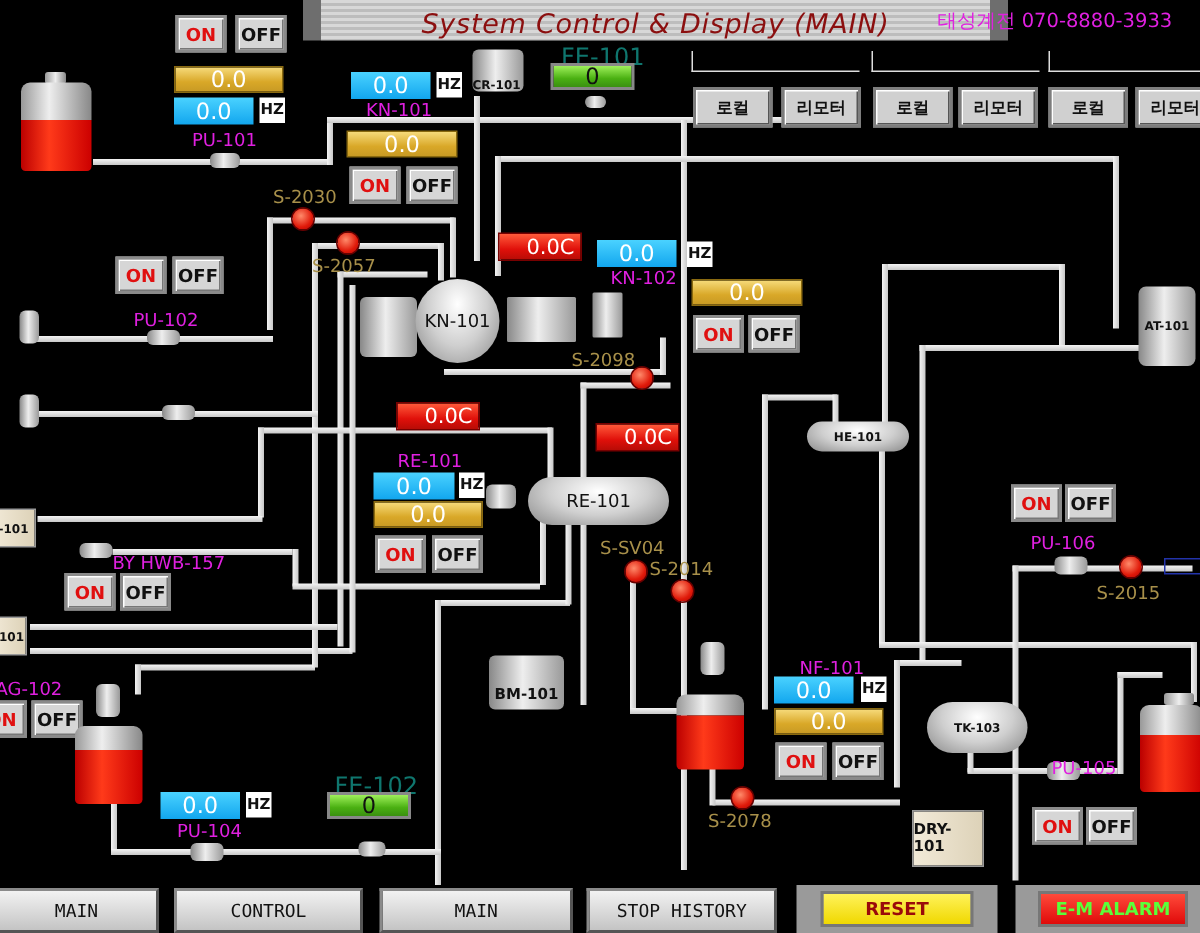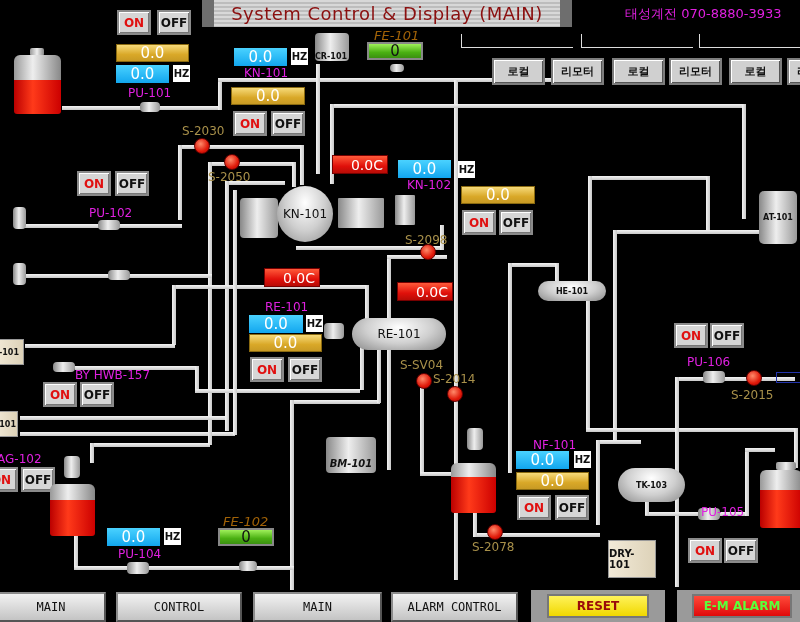--- a/index.html
+++ b/index.html
@@ -6,45 +6,45 @@
   html, body { width: 800px; height: 622px; background: #000; overflow: hidden; }
   body { position: relative; font-family: "DejaVu Sans", sans-serif; }
 
   
   .pipe { position: absolute; background: linear-gradient(#f4f4f4, #c8c8c8); }
   .ph { height: 4px; }
   .pv { width: 4px; background: linear-gradient(90deg, #f4f4f4, #c8c8c8); }
 
   
   .title-bar {
-    position: absolute; left: 202px; top: 0; width: 370px; height: 27px;
+    position: absolute; left: 202px; top: 0; width: 470px; height: 27px;
     background: repeating-linear-gradient(#d8d8d8 0 2px, #bdbdbd 2px 4px);
     border-left: 12px solid #6e6e6e; border-right: 12px solid #6e6e6e;
-    display: flex; align-items: center; justify-content: center;
+    display: flex; align-items: flex-end; justify-content: center; font-style: italic;
   }
   .title-text { color: #8b0f0f; font-family: "DejaVu Sans", sans-serif; font-size: 18px; letter-spacing: 0.5px; }
   .company { position: absolute; left: 625px; top: 5px; color: #e020e0; font-size: 13px; font-family: "DejaVu Sans", sans-serif; white-space: nowrap; }
 
   
   .btn {
     position: absolute; width: 34px; height: 25px;
     background: #d6d6d6; border: 2px solid #8a8a8a;
     box-shadow: inset 1px 1px 0 #fff, inset -1px -1px 0 #777;
     display: flex; align-items: center; justify-content: center;
     font-family: "DejaVu Sans", sans-serif; font-weight: bold; font-size: 12px; cursor: pointer;
   }
   .btn.on { color: #e01010; }
   .btn.off { color: #111; }
 
   .kbtn {
     position: absolute; width: 53px; height: 27px;
     background: #d0d0d0; border: 2px solid #7d7d7d;
     box-shadow: inset 1px 1px 0 #fff, inset -1px -1px 0 #555;
     display: flex; align-items: center; justify-content: center;
-    font-weight: bold; font-size: 11px; color: #111; cursor: pointer; margin-left: 30px;
+    font-weight: bold; font-size: 11px; color: #111; cursor: pointer;
   }
   .bracket { position: absolute; height: 14px; border-left: 1px solid #ddd; border-bottom: 1px solid #ddd; }
 
   
   .disp-y {
     position: absolute; height: 18px;
     background: linear-gradient(#f6da7a, #d9a828 60%, #c89a24);
     color: #fff; font-size: 15px; display: flex; align-items: center; justify-content: center;
     font-family: "DejaVu Sans", sans-serif; border: 1px solid #8a6a10;
   }
@@ -65,21 +65,21 @@
     font-family: "DejaVu Sans", sans-serif; border: 1px solid #700;
   }
   .disp-g {
     position: absolute; width: 56px; height: 18px;
     background: linear-gradient(#9ef05a, #4ab012 60%, #3a9010);
     border: 2px solid #888; color: #111; font-size: 15px;
     display: flex; align-items: center; justify-content: center;
   }
 
   .lbl-m { position: absolute; color: #e020e0; font-size: 12px; white-space: nowrap; font-family: "DejaVu Sans", sans-serif; }
-  .lbl-b { position: absolute; color: #a16207; font-size: 13px; white-space: nowrap; font-style: italic; }
+  .lbl-b { position: absolute; color: #0f766e; font-size: 16px; white-space: nowrap; }
   .lbl-o { position: absolute; color: #a8904a; font-size: 12px; white-space: nowrap; }
   .lbl-k { position: absolute; color: #111; font-size: 11px; font-weight: bold; white-space: nowrap; }
 
   .valve { position: absolute; width: 16px; height: 16px; border-radius: 50%;
     background: radial-gradient(circle at 40% 35%, #ff8a6a, #e01a0a 60%, #a00); border: 1px solid #600; }
 
   
   .tank-red { position: absolute; width: 46px; background: linear-gradient(90deg, #b00 0%, #ff3a1a 40%, #c00 100%); border-radius: 0 0 3px 3px; }
   .tank-top { position: absolute; width: 46px; background: linear-gradient(90deg, #999, #eee 40%, #888); border-radius: 6px 6px 0 0; }
   .cap { position: absolute; background: linear-gradient(90deg, #999, #eee, #888); border-radius: 2px; }
@@ -216,21 +216,21 @@
 <div class="gray-eq" style="left:315px;top:33px;width:34px;height:28px;"></div>
 <div class="lbl-k" style="left:315px;top:52px;font-size:8px;">CR-101</div>
 
 <div class="lbl-b" style="left:374px;top:28px;">FE-101</div>
 <div class="disp-g" style="left:367px;top:42px;">0</div>
 <div class="gray-eq" style="left:390px;top:64px;width:14px;height:8px;"></div>
 
 <div class="lbl-o" style="left:182px;top:124px;">S-2030</div>
 <div class="valve" style="left:194px;top:138px;"></div>
 <div class="valve" style="left:224px;top:154px;"></div>
-<div class="lbl-o" style="left:208px;top:170px;">S-2050</div>
+<div class="lbl-o" style="left:208px;top:170px;">S-2057</div>
 
 <div class="btn on" style="left:77px;top:171px;">ON</div>
 <div class="btn off" style="left:115px;top:171px;">OFF</div>
 <div class="lbl-m" style="left:89px;top:206px;">PU-102</div>
 <div class="gray-eq" style="left:98px;top:220px;width:22px;height:10px;"></div>
 <div class="gray-eq" style="left:13px;top:207px;width:13px;height:22px;"></div>
 <div class="gray-eq" style="left:13px;top:263px;width:13px;height:22px;"></div>
 <div class="gray-eq" style="left:108px;top:270px;width:22px;height:10px;"></div>
 
 <div class="gray-eq" style="left:240px;top:198px;width:38px;height:40px;"></div>
@@ -240,21 +240,21 @@
 <div class="gray-eq" style="left:338px;top:198px;width:46px;height:30px;border-radius:1px;"></div>
 <div class="disp-r" style="left:332px;top:155px;">0.0C</div>
 
 <div class="disp-b" style="left:398px;top:160px;width:53px;">0.0</div>
 <div class="hz" style="left:458px;top:161px;">HZ</div>
 <div class="lbl-m" style="left:407px;top:178px;">KN-102</div>
 <div class="gray-eq" style="left:395px;top:195px;width:20px;height:30px;border-radius:1px;"></div>
 <div class="disp-y" style="left:461px;top:186px;width:74px;">0.0</div>
 <div class="btn on" style="left:462px;top:210px;">ON</div>
 <div class="btn off" style="left:499px;top:210px;">OFF</div>
-<div class="lbl-o" style="left:405px;top:233px;">S-2098</div>
+<div class="lbl-o" style="left:381px;top:233px;">S-2098</div>
 <div class="valve" style="left:420px;top:244px;"></div>
 
 <div class="gray-eq" style="left:759px;top:191px;width:38px;height:53px;border-radius:5px;display:flex;align-items:center;justify-content:center;">
   <span class="lbl-k" style="position:static;font-size:8px;">AT-101</span>
 </div>
 
 <div class="disp-r" style="left:264px;top:268px;">0.0C</div>
 <div class="disp-r" style="left:397px;top:282px;">0.0C</div>
 <div class="lbl-m" style="left:265px;top:300px;">RE-101</div>
 <div class="disp-b" style="left:249px;top:315px;width:54px;">0.0</div>
@@ -295,21 +295,21 @@
 </div>
 
 <div class="lbl-m" style="left:-3px;top:452px;">AG-102</div>
 <div class="btn on" style="left:-16px;top:467px;">ON</div>
 <div class="btn off" style="left:21px;top:467px;">OFF</div>
 <div class="gray-eq" style="left:64px;top:456px;width:16px;height:22px;"></div>
 <div class="tank-top" style="left:50px;top:484px;width:45px;height:16px;"></div>
 <div class="tank-red" style="left:50px;top:500px;width:45px;height:36px;"></div>
 
 <div class="gray-eq" style="left:326px;top:437px;width:50px;height:36px;display:flex;align-items:flex-end;justify-content:center;padding-bottom:4px;">
-  <span class="lbl-k" style="position:static;font-size:10px;font-style:italic;">BM-101</span>
+  <span class="lbl-k" style="position:static;font-size:10px;">BM-101</span>
 </div>
 
 <div class="disp-b" style="left:107px;top:528px;width:53px;">0.0</div>
 <div class="hz" style="left:164px;top:528px;">HZ</div>
 <div class="lbl-m" style="left:118px;top:547px;">PU-104</div>
 <div class="gray-eq" style="left:127px;top:562px;width:22px;height:12px;"></div>
 
 <div class="lbl-b" style="left:223px;top:514px;">FE-102</div>
 <div class="disp-g" style="left:218px;top:528px;">0</div>
 <div class="gray-eq" style="left:239px;top:561px;width:18px;height:10px;"></div>
@@ -340,17 +340,17 @@
 <div class="btn on" style="left:688px;top:538px;">ON</div>
 <div class="btn off" style="left:724px;top:538px;">OFF</div>
 
 <div class="cap" style="left:776px;top:462px;width:20px;height:8px;"></div>
 <div class="tank-top" style="left:760px;top:470px;width:42px;height:20px;"></div>
 <div class="tank-red" style="left:760px;top:490px;width:42px;height:38px;"></div>
 
 <div class="nav" style="left:-4px;width:110px;">MAIN</div>
 <div class="nav" style="left:116px;width:126px;">CONTROL</div>
 <div class="nav" style="left:253px;width:129px;">MAIN</div>
-<div class="nav" style="left:391px;width:127px;">ALARM CONTROL</div>
+<div class="nav" style="left:391px;width:127px;">STOP HISTORY</div>
 <div class="nav-wrap" style="left:531px;width:134px;"></div>
 <div class="nav nav-reset" style="left:547px;top:594px;width:102px;height:24px;">RESET</div>
 <div class="nav-wrap" style="left:677px;width:123px;"></div>
 <div class="nav nav-estop" style="left:692px;top:594px;width:100px;height:24px;">E-M ALARM</div>
 
 </body></html>

